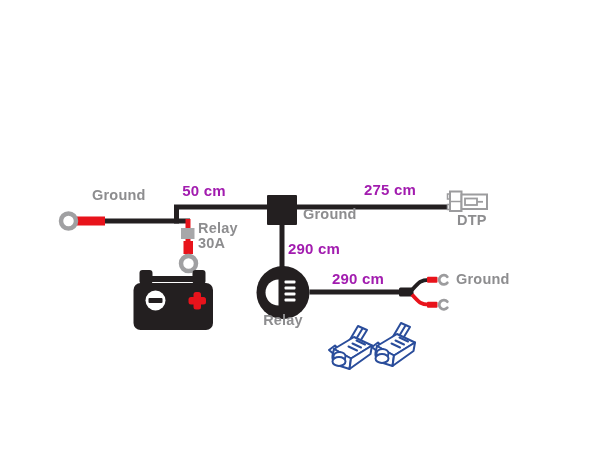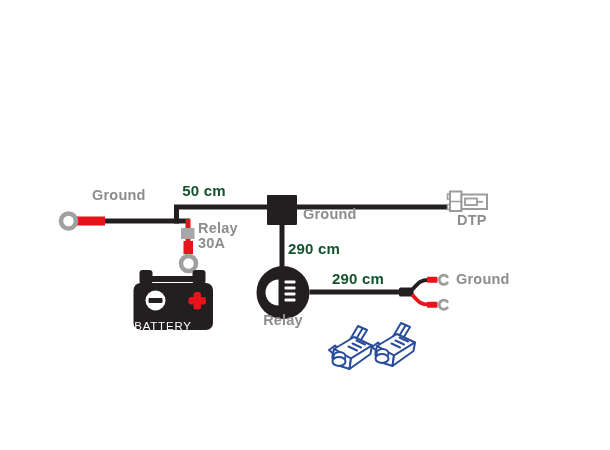--- a/index.html
+++ b/index.html
@@ -5,24 +5,24 @@
   html,body{margin:0;padding:0;background:#fff;}
   .canvas{
     position:relative;width:610px;height:450px;background:#ffffff;
     font-family:"Liberation Sans",sans-serif;overflow:hidden;margin-top:36px;
   }
   .diagram-svg{position:absolute;left:0;top:0;}
   .lbl{
     position:absolute;font-weight:bold;font-size:14.5px;color:#8d8d8f;
     white-space:nowrap;letter-spacing:0.2px;line-height:1.1;
   }
-  .measure{color:#14532d;font-size:15px;}
+  .measure{color:#a21caf;font-size:15px;}
   .center{text-align:center;}
   .battery-label{
-    position:absolute;left:134px;top:284px;width:58px;text-align:center;
+    position:absolute;left:134px;top:292px;width:58px;text-align:center;
     font-weight:normal;font-size:11.5px;color:#ffffff;letter-spacing:0.8px;
   }
 </style>
 </head>
 <body>
 
 <div class="canvas">
 
   <svg class="diagram-svg" width="610" height="450" viewBox="0 0 610 450">
 
@@ -116,20 +116,21 @@
     </g>
     <g>
       <use href="#qsplice" x="370" y="284"></use>
     </g>
   </svg>
 
   <div class="lbl" style="left:92px;top:152px;">Ground</div>
 
   <div class="lbl measure center" style="left:168px;top:147px;width:72px;">50 cm</div>
 
+  <div class="lbl measure center" style="left:352px;top:146px;width:76px;">275 cm</div>
 
   <div class="lbl" style="left:198px;top:185px;">Relay</div>
   <div class="lbl" style="left:198px;top:200px;">30A</div>
 
   <div class="lbl" style="left:303px;top:171px;">Ground</div>
 
   <div class="lbl measure" style="left:288px;top:205px;">290 cm</div>
 
   <div class="lbl measure" style="left:332px;top:235px;">290 cm</div>
 

